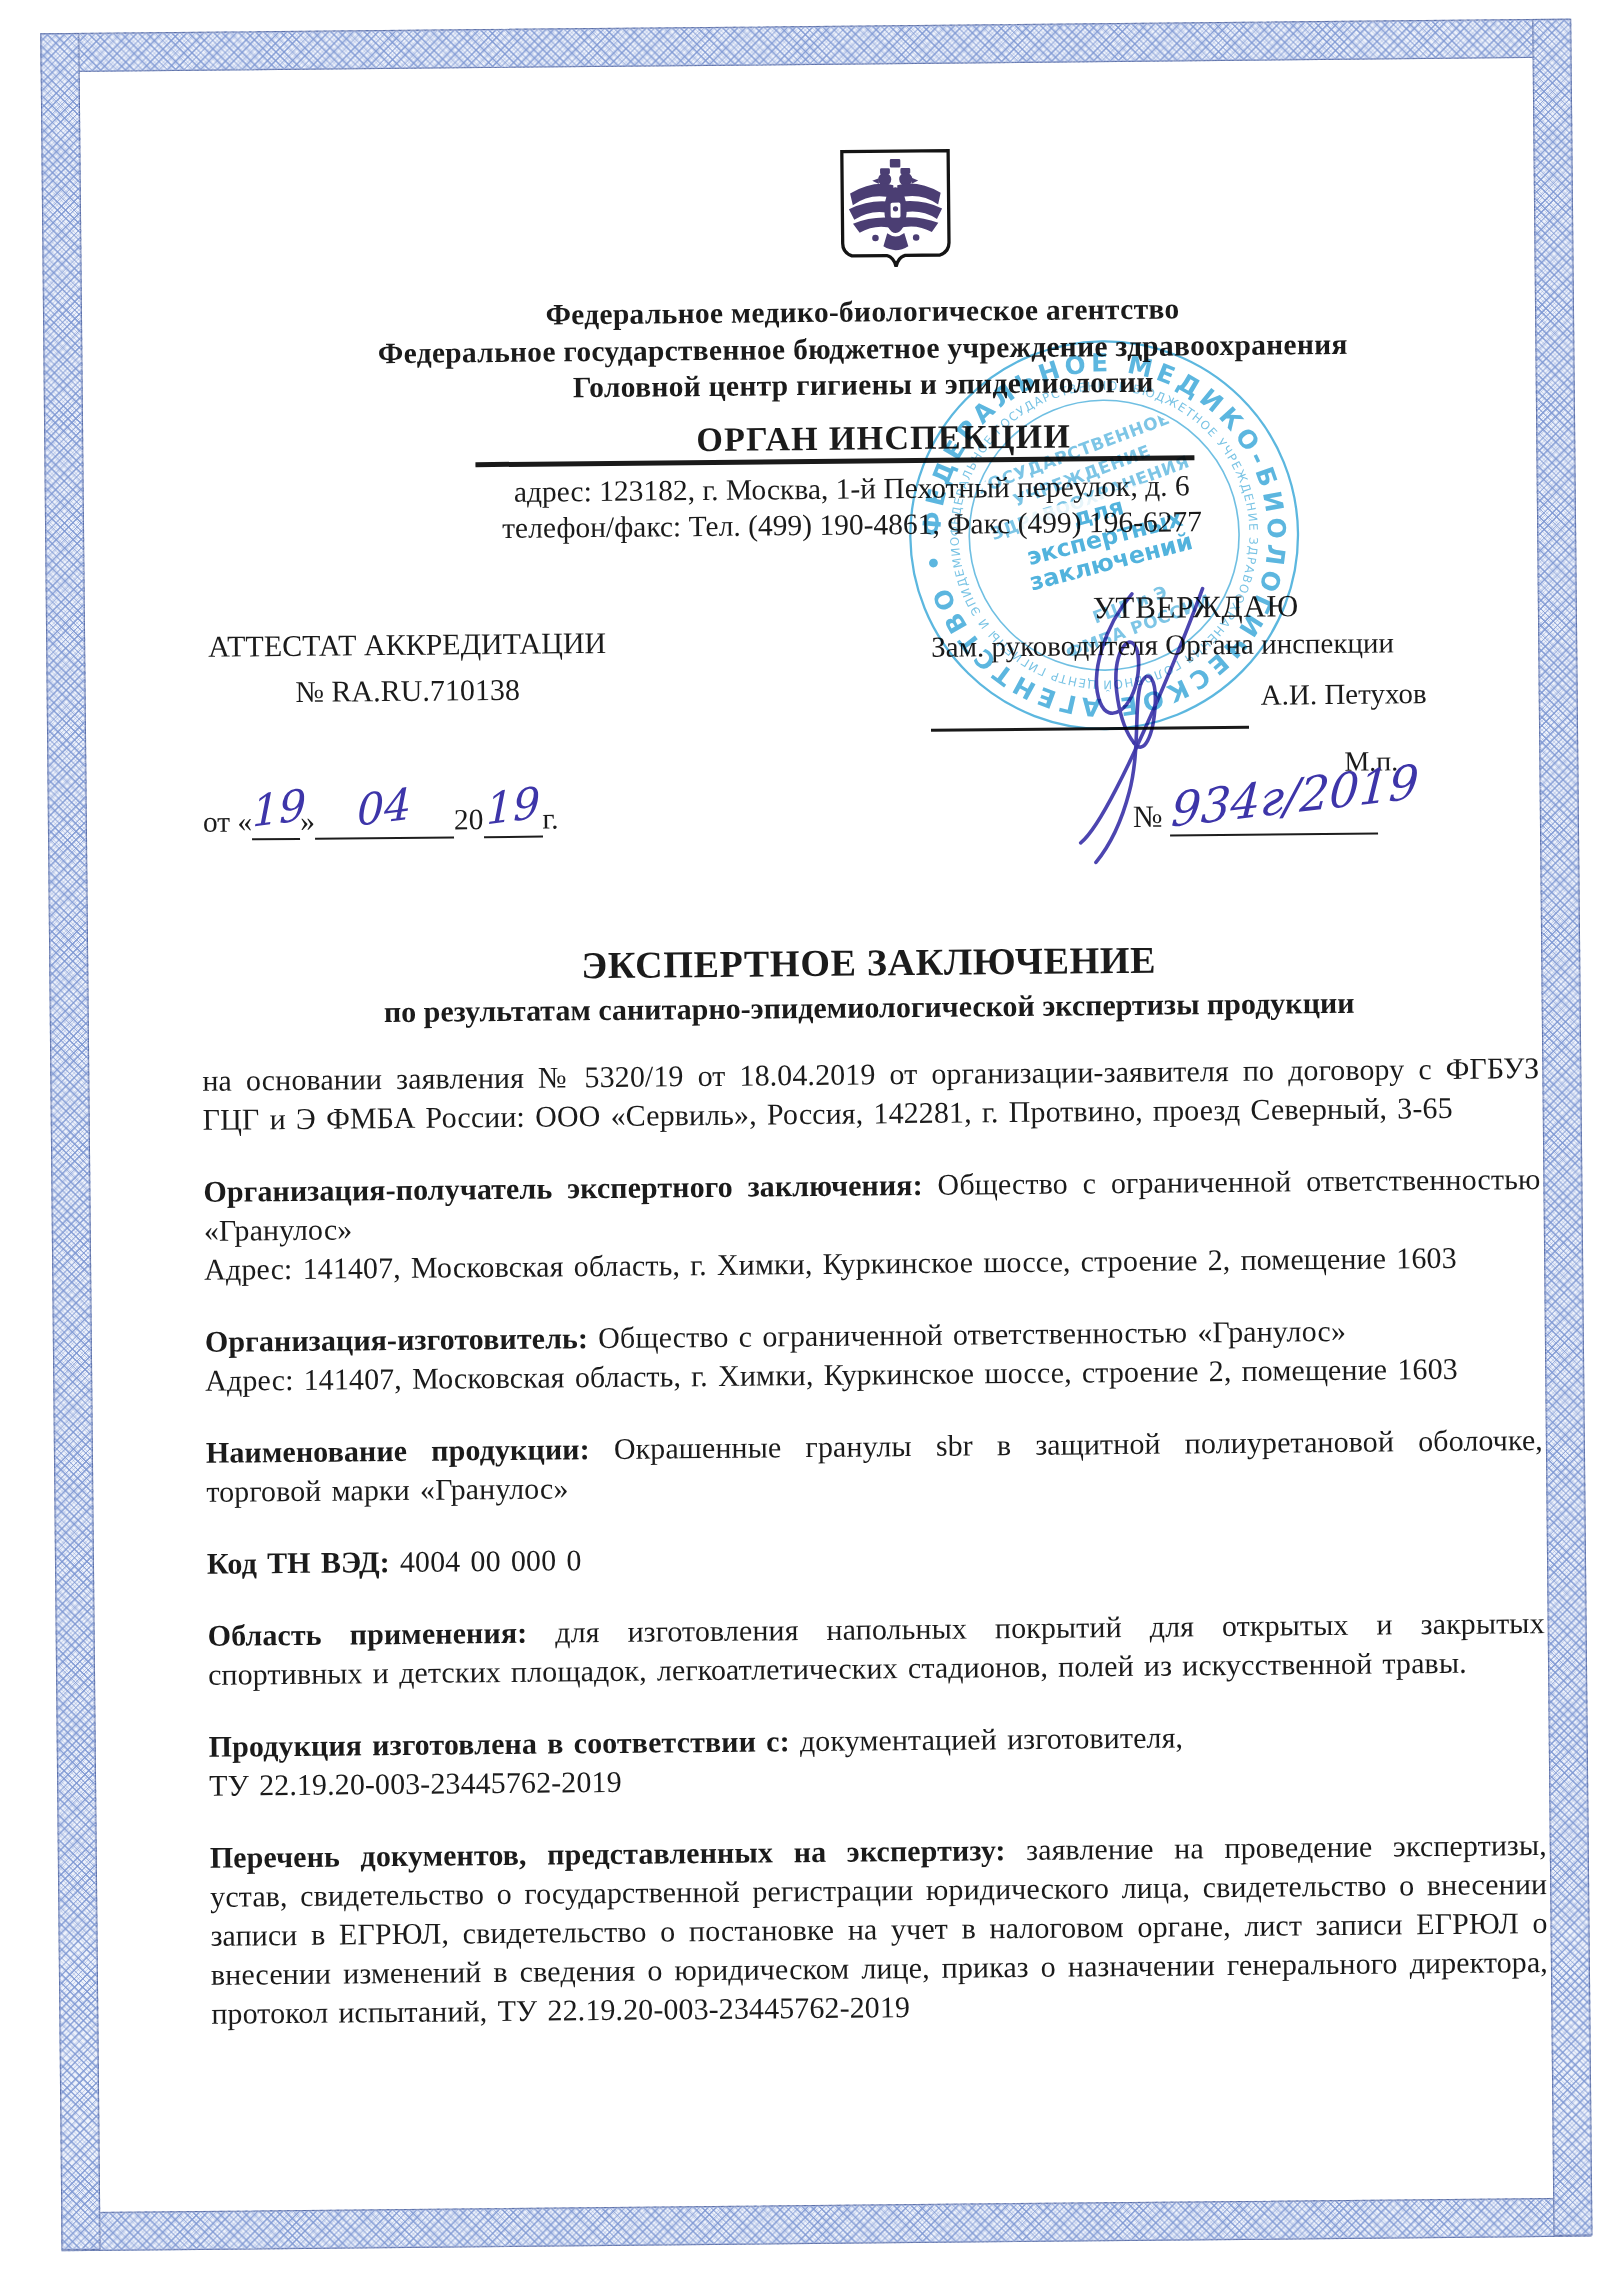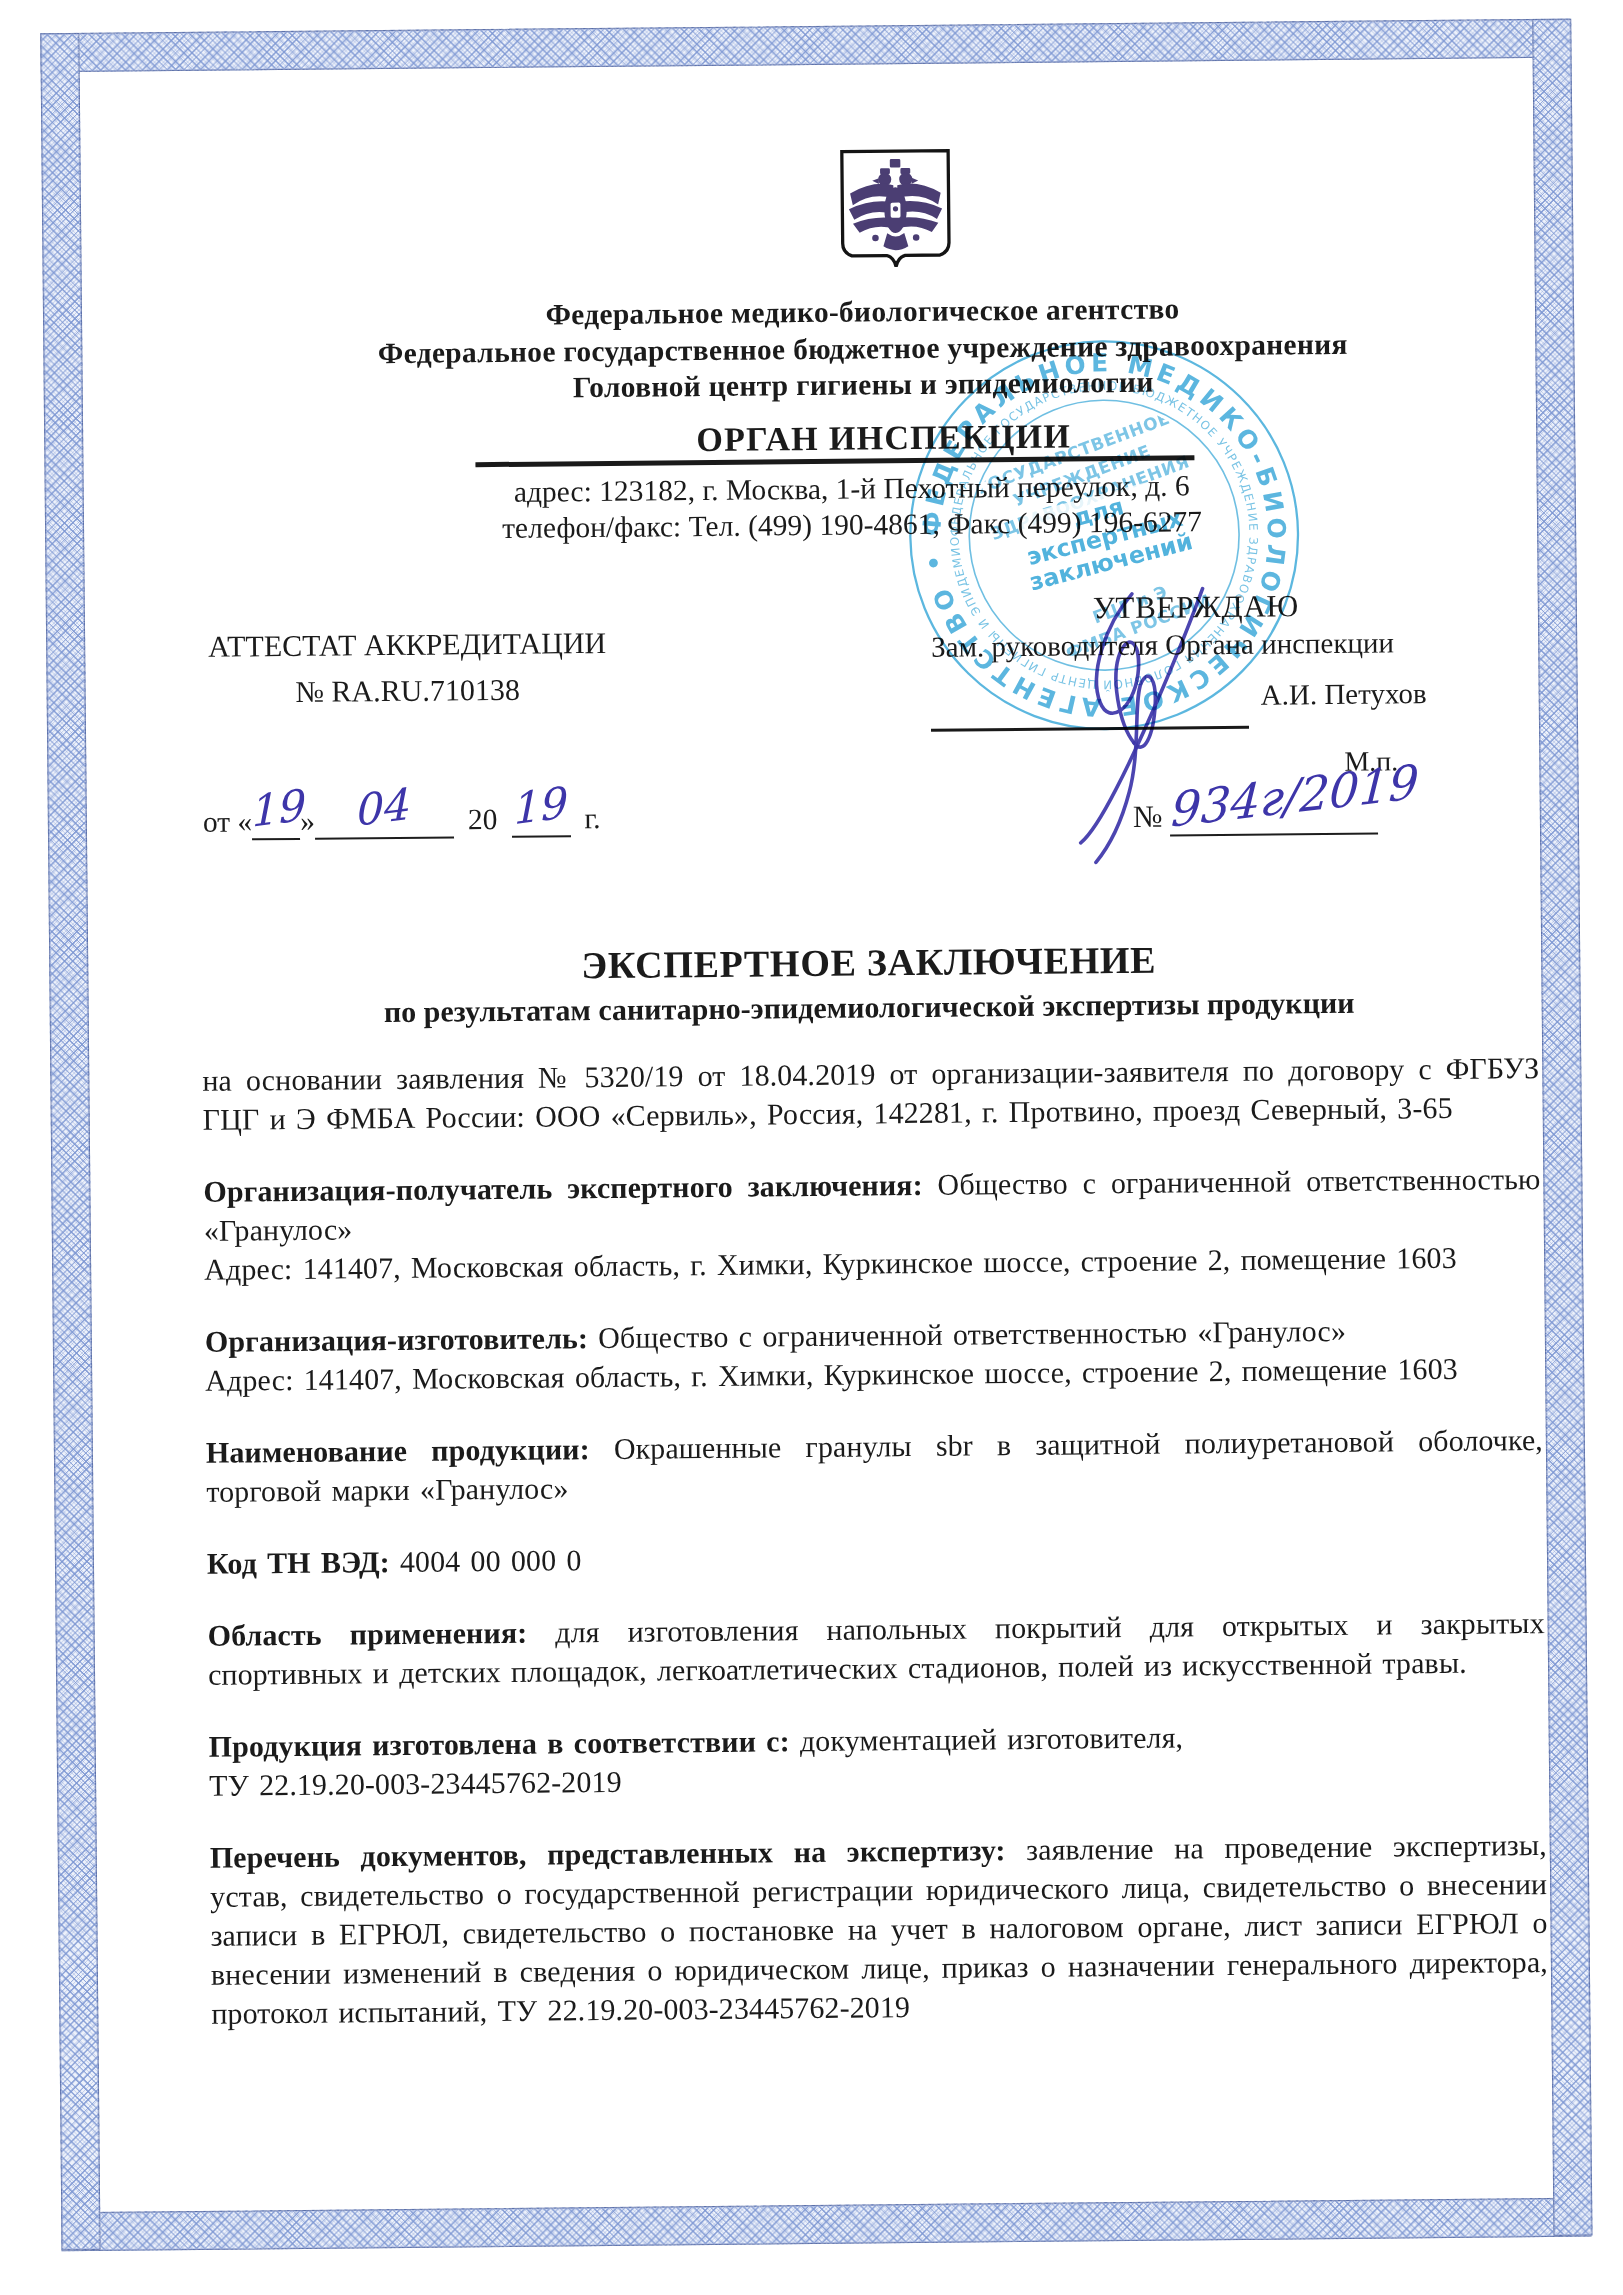--- a/index.html
+++ b/index.html
@@ -62,21 +62,21 @@
   .hw{
     font-family:"DejaVu Serif", serif;font-style:italic;
     color:var(--ink);display:inline-block;
     transform:rotate(-7deg) skewX(-8deg) translateY(-7.9px);
     line-height:0;
   }
   #date-line .hw{font-size:43px;}
   #num-line{left:1136px;top:802px;font-size:31px;white-space:nowrap;}
   #blank-num{width:208px;}
   #num-line .hw{font-size:47px;transform:rotate(-6deg) skewX(-10deg) translateY(-13px);}
-  .printed-gap{display:inline-block;margin:0 14px;}
+  .printed-gap{display:inline-block;margin:0 0;}
 
   
   #doc-title{left:419px;top:941px;width:903px;text-align:center;font-size:38px;font-weight:bold;letter-spacing:0.7px;}
   #doc-subtitle{left:288px;top:991px;width:1165px;text-align:center;font-size:30px;font-weight:bold;}
 
   
   #doc-body{left:203px;top:1055px;width:1337px;font-size:30px;line-height:39px;}
   #doc-body p.sec{margin:0 0 33px 0;text-align:justify;letter-spacing:0.1px;word-spacing:2.6px;}
   #doc-body .sub{display:block;text-align:left;}
 

